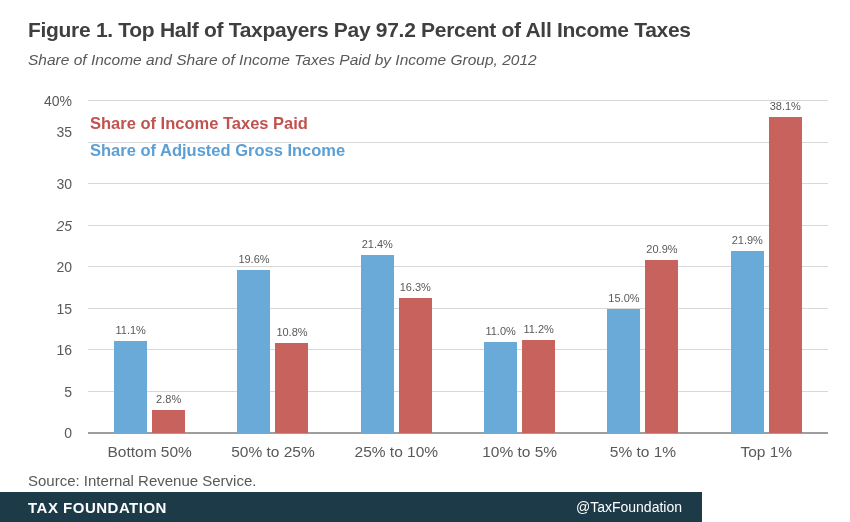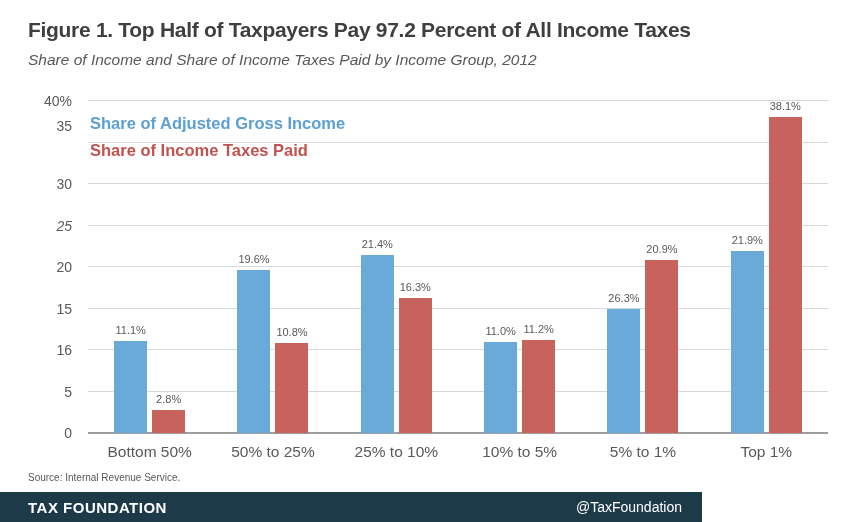--- a/index.html
+++ b/index.html
@@ -108,21 +108,21 @@
     flex: 1;
     text-align: center;
     font-size: 15.5px;
     color: #595959;
     white-space: nowrap;
   }
   .source {
     position: absolute;
     left: 28px;
     top: 472px;
-    font-size: 10px;
+    font-size: 15px;
     color: #595959;
   }
   .footer {
     position: absolute;
     left: 0;
     top: 492px;
     width: 702px;
     height: 30px;
     background: #1d3a49;
     display: flex;
@@ -150,39 +150,39 @@
   <div class="subtitle">Share of Income and Share of Income Taxes Paid by Income Group, 2012</div>
 
   <div class="yticks" id="yticks">
       <div class="ytick" style="top: 425px;">0</div>
       <div class="ytick" style="top: 383.5px;">5</div>
       <div class="ytick" style="top: 342px;">16</div>
       <div class="ytick" style="top: 300.5px;">15</div>
       <div class="ytick" style="top: 259px;">20</div>
       <div class="ytick" style="top: 217.5px; font-style: italic;">25</div>
       <div class="ytick" style="top: 176px;">30</div>
-      <div class="ytick" style="top: 118px; margin-left: 33px;">35</div>
+      <div class="ytick" style="top: 124px; margin-left: 33px;">35</div>
       <div class="ytick" style="top: 93px;">40%</div>
     </div>
 
   <div class="plot">
     <div id="gridlines">
         <div class="baseline" style="bottom: calc(0% - 1px);"></div>
         <div class="gridline" style="bottom: calc(12.5% + 0px);"></div>
         <div class="gridline" style="bottom: calc(25% + 0px);"></div>
         <div class="gridline" style="bottom: calc(37.5% + 0px);"></div>
         <div class="gridline" style="bottom: calc(50% + 0px);"></div>
         <div class="gridline" style="bottom: calc(62.5% + 0px);"></div>
         <div class="gridline" style="bottom: calc(75% + 0px);"></div>
         <div class="gridline" style="bottom: calc(87.5% + 0px);"></div>
         <div class="gridline" style="bottom: calc(100% + 0px);"></div>
       </div>
     <div class="legend">
+      <div class="legend-line" id="legend2" style="color: rgb(193, 82, 78);">Share of Income Taxes Paid</div>
       <div class="legend-line" id="legend1" style="color: rgb(91, 159, 212);">Share of Adjusted Gross Income</div>
-      <div class="legend-line" id="legend2" style="color: rgb(193, 82, 78);">Share of Income Taxes Paid</div>
     </div>
     <div class="bars-row" id="bars">
         <div class="group">
           <div class="bar-col">
             <div class="bar-label">11.1%</div>
             <div class="bar" style="height: 92.13px; background: rgb(106, 170, 217);"></div>
           </div>
           <div class="bar-col">
             <div class="bar-label">2.8%</div>
             <div class="bar" style="height: 23.24px; background: rgb(200, 98, 92);"></div>
@@ -213,21 +213,21 @@
             <div class="bar-label">11.0%</div>
             <div class="bar" style="height: 91.3px; background: rgb(106, 170, 217);"></div>
           </div>
           <div class="bar-col">
             <div class="bar-label">11.2%</div>
             <div class="bar" style="height: 92.96px; background: rgb(200, 98, 92);"></div>
           </div>
         </div>
         <div class="group">
           <div class="bar-col">
-            <div class="bar-label">26.3%</div>
+            <div class="bar-label">15.0%</div>
             <div class="bar" style="height: 124.5px; background: rgb(106, 170, 217);"></div>
           </div>
           <div class="bar-col">
             <div class="bar-label">20.9%</div>
             <div class="bar" style="height: 173.47px; background: rgb(200, 98, 92);"></div>
           </div>
         </div>
         <div class="group">
           <div class="bar-col">
             <div class="bar-label">21.9%</div>

